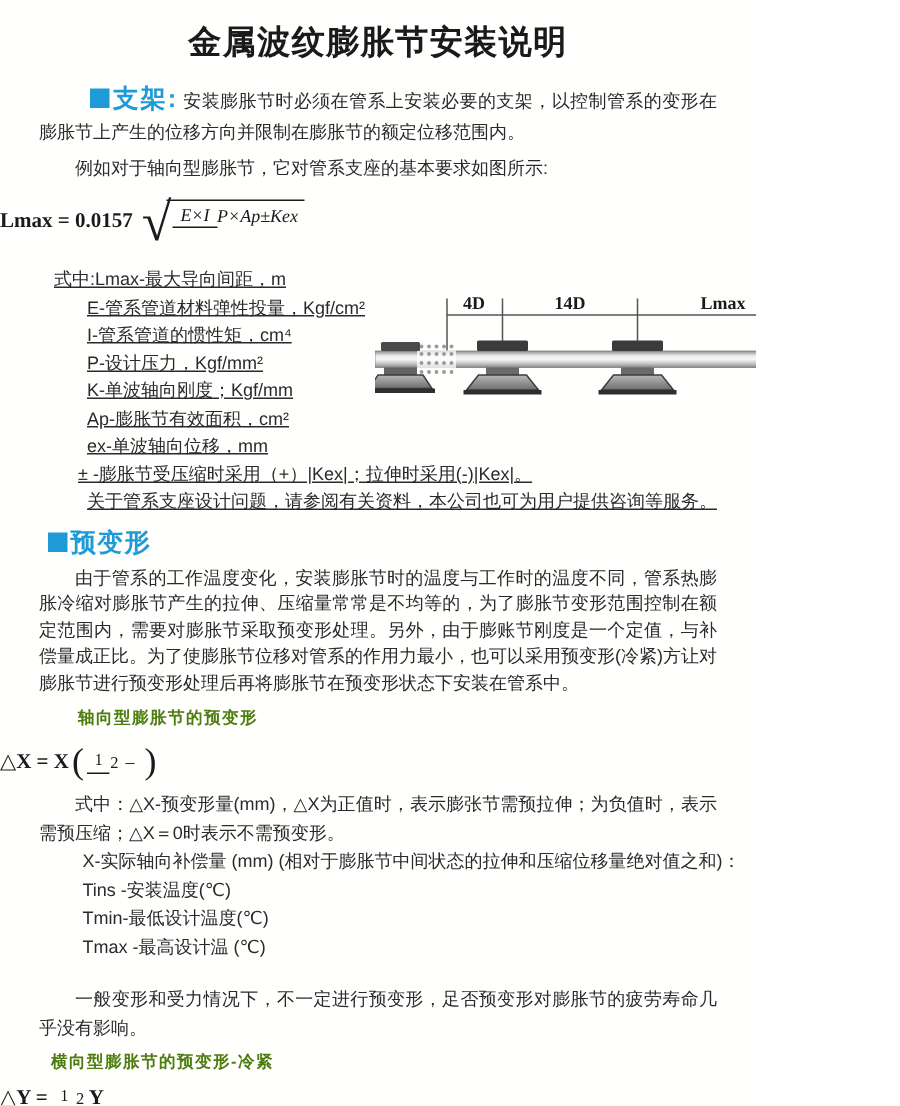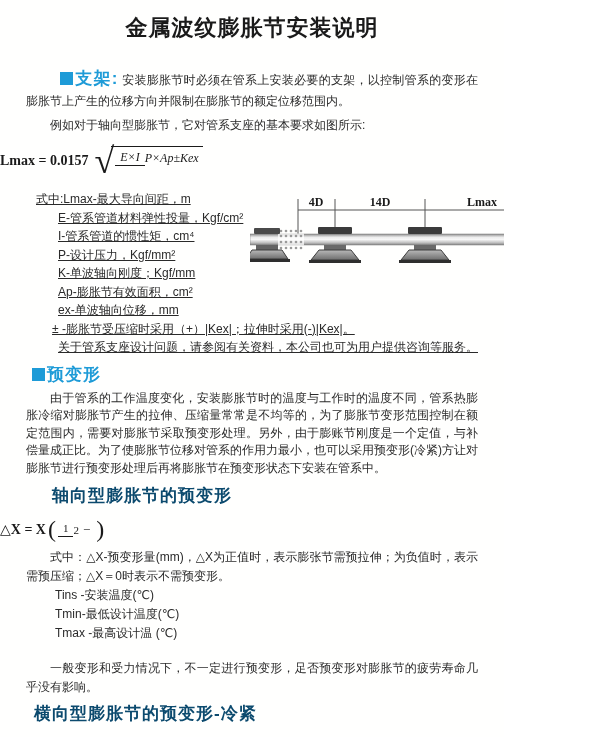--- a/index.html
+++ b/index.html
@@ -1,21 +1,21 @@
 <!DOCTYPE html>
 <html><head>
 <meta charset="utf-8">
 <style>
   html,body{margin:0;padding:0;background:#ffffff;}
   .page{position:relative;width:504px;height:737px;background:#fffffe;overflow:hidden;
         font-family:"Liberation Sans","DejaVu Sans",sans-serif;color:#2a2a2a;}
   .title{margin:0;padding-top:14px;font-size:22px;line-height:28px;font-weight:bold;
          text-align:center;color:#1a1a1a;letter-spacing:1px;}
   .para{margin:0 26px;font-size:12px;line-height:21px;text-align:justify;}
-  .intro{margin-top:26px;text-indent:34px;}
+  .intro{margin-top:13px;text-indent:34px;}
   .sec-inline-head{color:#1e9bd7;font-size:17px;font-weight:bold;letter-spacing:1px;}
   .bullet{display:inline-block;width:13px;height:13px;background:#1e9bd7;margin-right:2px;
           vertical-align:-1px;}
   .example{margin-top:3px;text-indent:2em;}
   .math{font-family:"Liberation Serif","DejaVu Serif",serif;color:#1a1a1a;}
   .formula-row{display:flex;justify-content:flex-start;align-items:center;}
   .formula1{margin:10px 30px 4px 0;}
   .f-bold{font-weight:bold;font-size:14px;}
   .radical{display:inline-flex;align-items:flex-start;margin-left:6px;}
   .rad-sign{font-size:36px;line-height:30px;font-weight:400;margin-right:-3px;}
@@ -26,21 +26,21 @@
   .frac .bot{padding-top:1px;line-height:13px;}
   .deflist{margin-top:14px;font-size:12px;line-height:18.5px;text-decoration:underline;}
   .defline{margin-left:58px;}
   .defline.first{margin-left:36px;}
   .noteline{margin-left:58px;font-size:12px;line-height:18.5px;}
   .noteline.pm{margin-left:52px;}
   .sec2-head{margin:6px 0 0 32px;}
   .diagram{position:absolute;left:250px;top:192px;width:345px;height:80px;}
   .dim-label{font-family:"Liberation Serif","DejaVu Serif",serif;font-weight:bold;font-size:12px;}
   .predeform-body{margin-top:4px;line-height:17.5px;text-indent:2em;}
-  .sub-head{color:#0c4a6e;font-size:17px;font-weight:bold;letter-spacing:1px;}
+  .sub-head{color:#4d7c0f;font-size:11px;font-weight:bold;letter-spacing:1px;}
   .axial-head{margin:7px 0 0 52px;}
   .formula2{margin:9px 0 5px 0;font-size:13px;}
   .big-paren{font-size:24px;font-weight:400;padding:0 2px;}
   .half{font-size:11px;font-style:normal;}
   .minus{padding:0 4px;}
   .explain{margin-top:4px;line-height:18.5px;text-indent:2em;}
   .axdefs{font-size:12px;line-height:19px;margin-top:1px;}
   .axdefs div{margin-left:55px;}
   .axnote{margin-top:16px;line-height:19px;text-indent:2em;}
   .lateral-head{margin:5px 0 0 34px;}
@@ -177,20 +177,21 @@
       <span class="top">1</span>
       <span class="bot">2</span>
     </span>
     <span class="minus">−</span>
     <span class="big-paren">)</span>
   </div>
 
   <p class="para explain">式中：△X-预变形量(mm)，△X为正值时，表示膨张节需预拉伸；为负值时，表示需预压缩；△X＝0时表示不需预变形。</p>
 
   <div class="axdefs">
+    <div>X-实际轴向补偿量 (mm) (相对于膨胀节中间状态的拉伸和压缩位移量绝对值之和)：</div>
     <div>Tins -安装温度(℃)</div>
     <div>Tmin-最低设计温度(℃)</div>
     <div>Tmax -最高设计温 (℃)</div>
   </div>
 
   <p class="para axnote">一般变形和受力情况下，不一定进行预变形，足否预变形对膨胀节的疲劳寿命几乎没有影响。</p>
 
   <div class="sub-head lateral-head">横向型膨胀节的预变形-冷紧</div>
 
   <div class="formula-row formula3 math">

